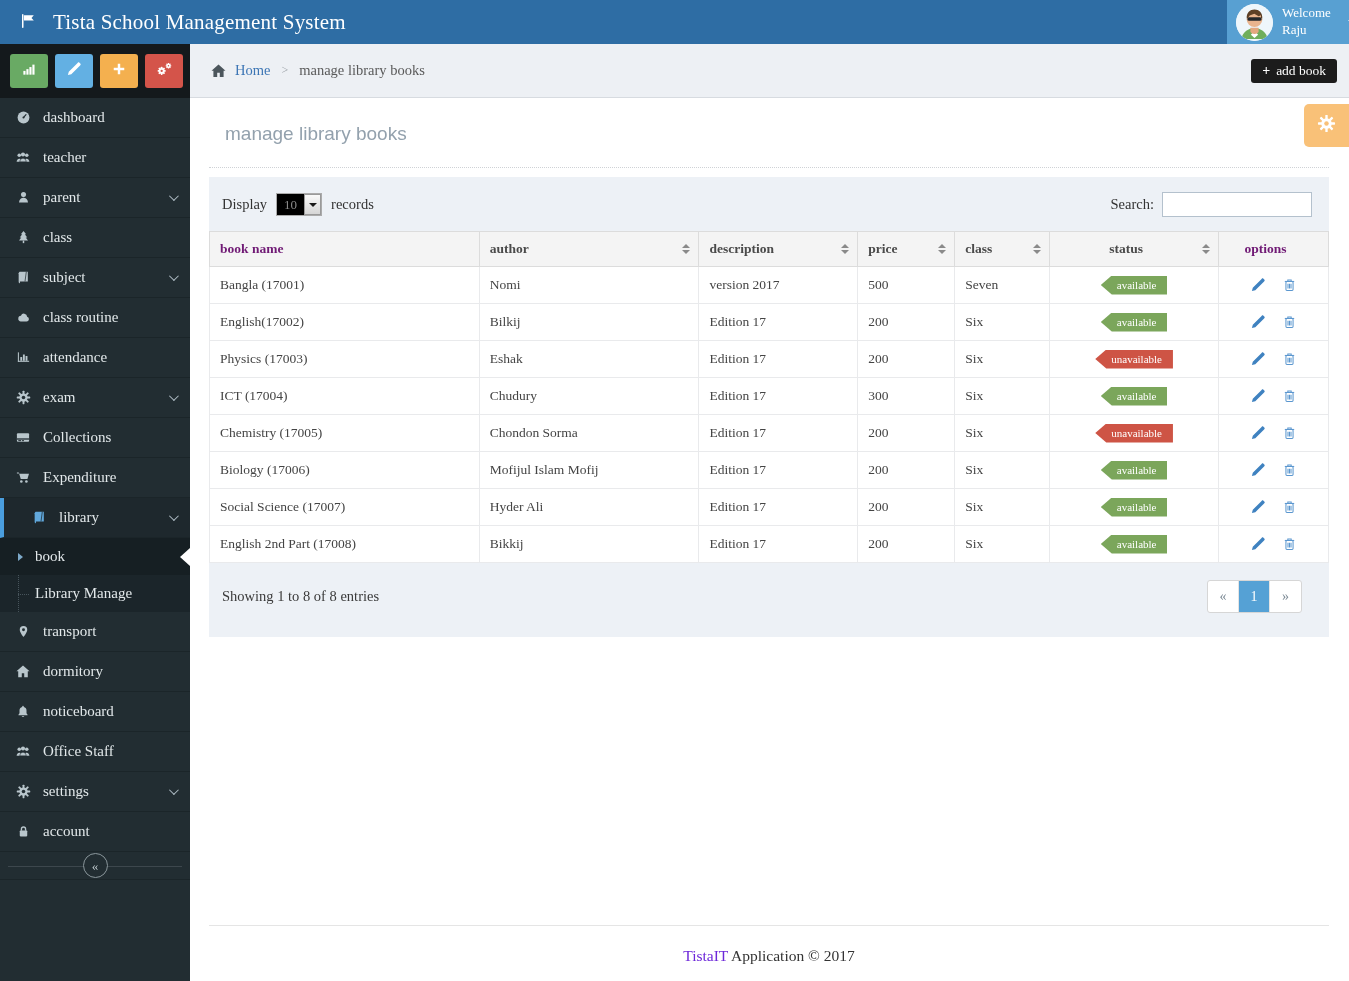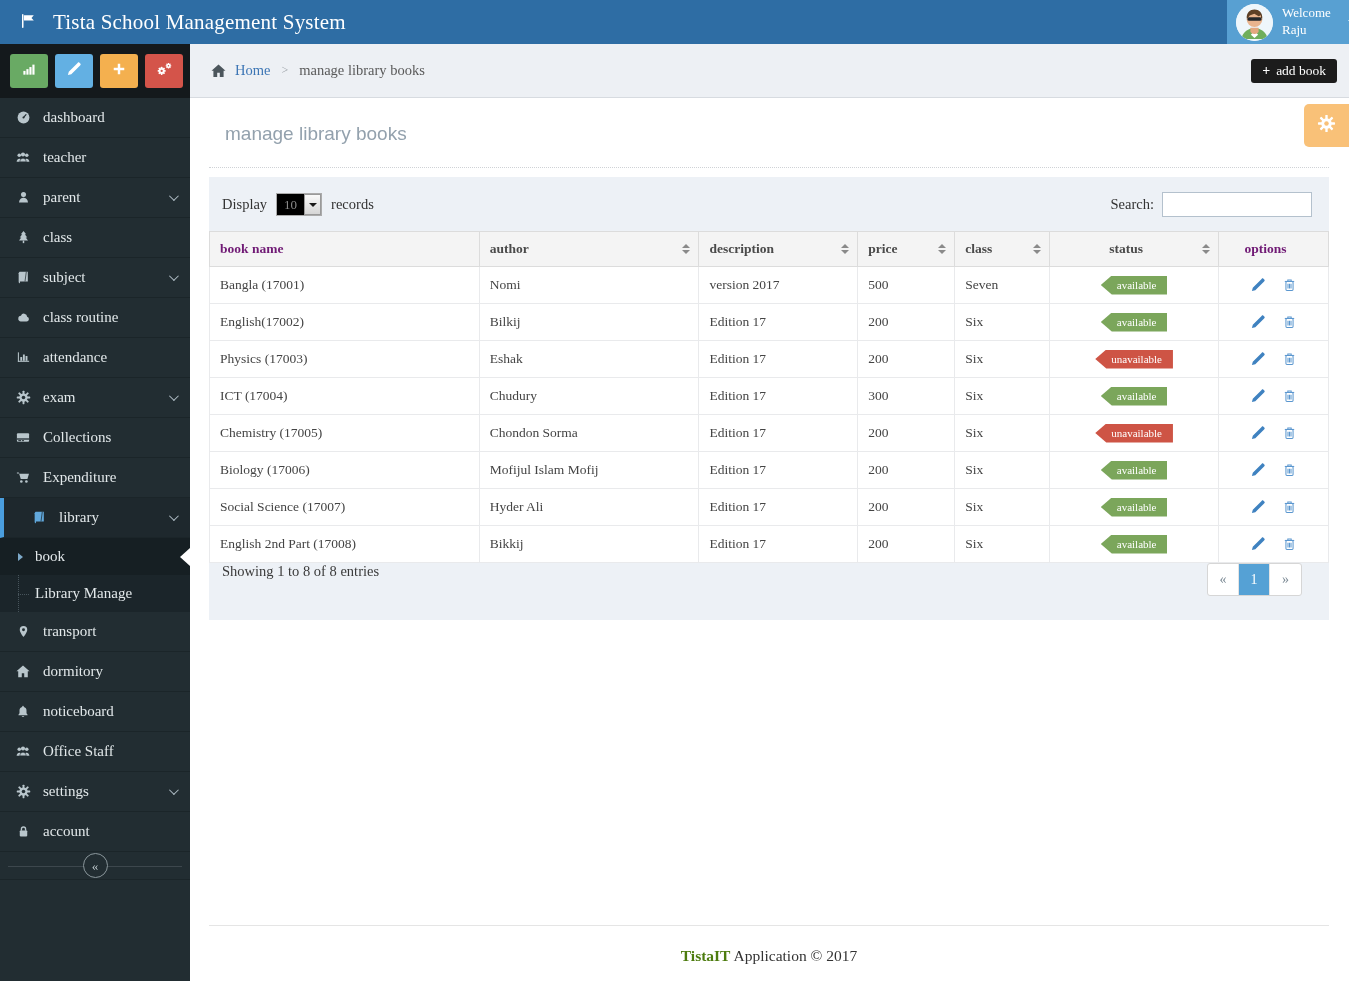--- a/index.html
+++ b/index.html
@@ -68,28 +68,28 @@
   .books th.c-center{text-align:center}
   .books td{border:1px solid #e9eaec;height:37px;padding:0 10px}
   .books td.c-center{text-align:center}
   .sort{position:absolute;right:8px;top:50%;transform:translateY(-50%);display:flex;flex-direction:column;gap:2px}
   .sort i{display:block;width:0;height:0;border-left:4px solid transparent;border-right:4px solid transparent}
   .sort .up{border-bottom:4px solid #8a8a8a}
   .sort .dn{border-top:4px solid #8a8a8a}
   .badge{display:inline-block;color:#fff;font-size:11px;padding:3.5px 11px 3.5px 16px;clip-path:polygon(11px 0,100% 0,100% 100%,11px 100%,0 50%)}
   .iconbtn{display:inline-flex;margin:0 8px;cursor:pointer;vertical-align:middle}
 
-  .dt-footer{display:flex;align-items:flex-start;padding:0 13px 24px;font-size:14.5px;color:#3a3a3a}
+  .dt-footer{display:flex;align-items:center;padding:17px 13px 24px;font-size:14.5px;color:#3a3a3a}
   .pager{margin-left:auto;margin-right:14px;display:flex;border:1px solid #d6d6d6;border-radius:3px;overflow:hidden;background:#fff}
   .pg{min-width:31px;height:31px;display:flex;align-items:center;justify-content:center;font-size:14px;color:#7d8b96;border-right:1px solid #e4e4e4;cursor:pointer}
   .pg:last-child{border-right:none}
   .pg.active{background:#55a1d5;color:#fff}
 
   .page-footer{margin-top:auto;border-top:1px solid #e5e5e5;text-align:center;padding:21px 0 28px;font-size:15.5px;color:#333}
-  .brandname{color:#4d7c0f;font-weight:bold}
+  .brandname{color:#6d28d9;font-weight:normal}
 </style>
 </head>
 <body>
 
 <div class="topbar">
   <div class="brand">
     <span><svg width="17" height="16" viewBox="0 0 16 16" fill="#fff">
           <rect x="1.5" y="1" width="1.5" height="14" rx=".7"></rect>
           <path d="M3.5 2.2h9.8L11 4.9l2.3 2.6H3.5z"></path>
         </svg></span>

